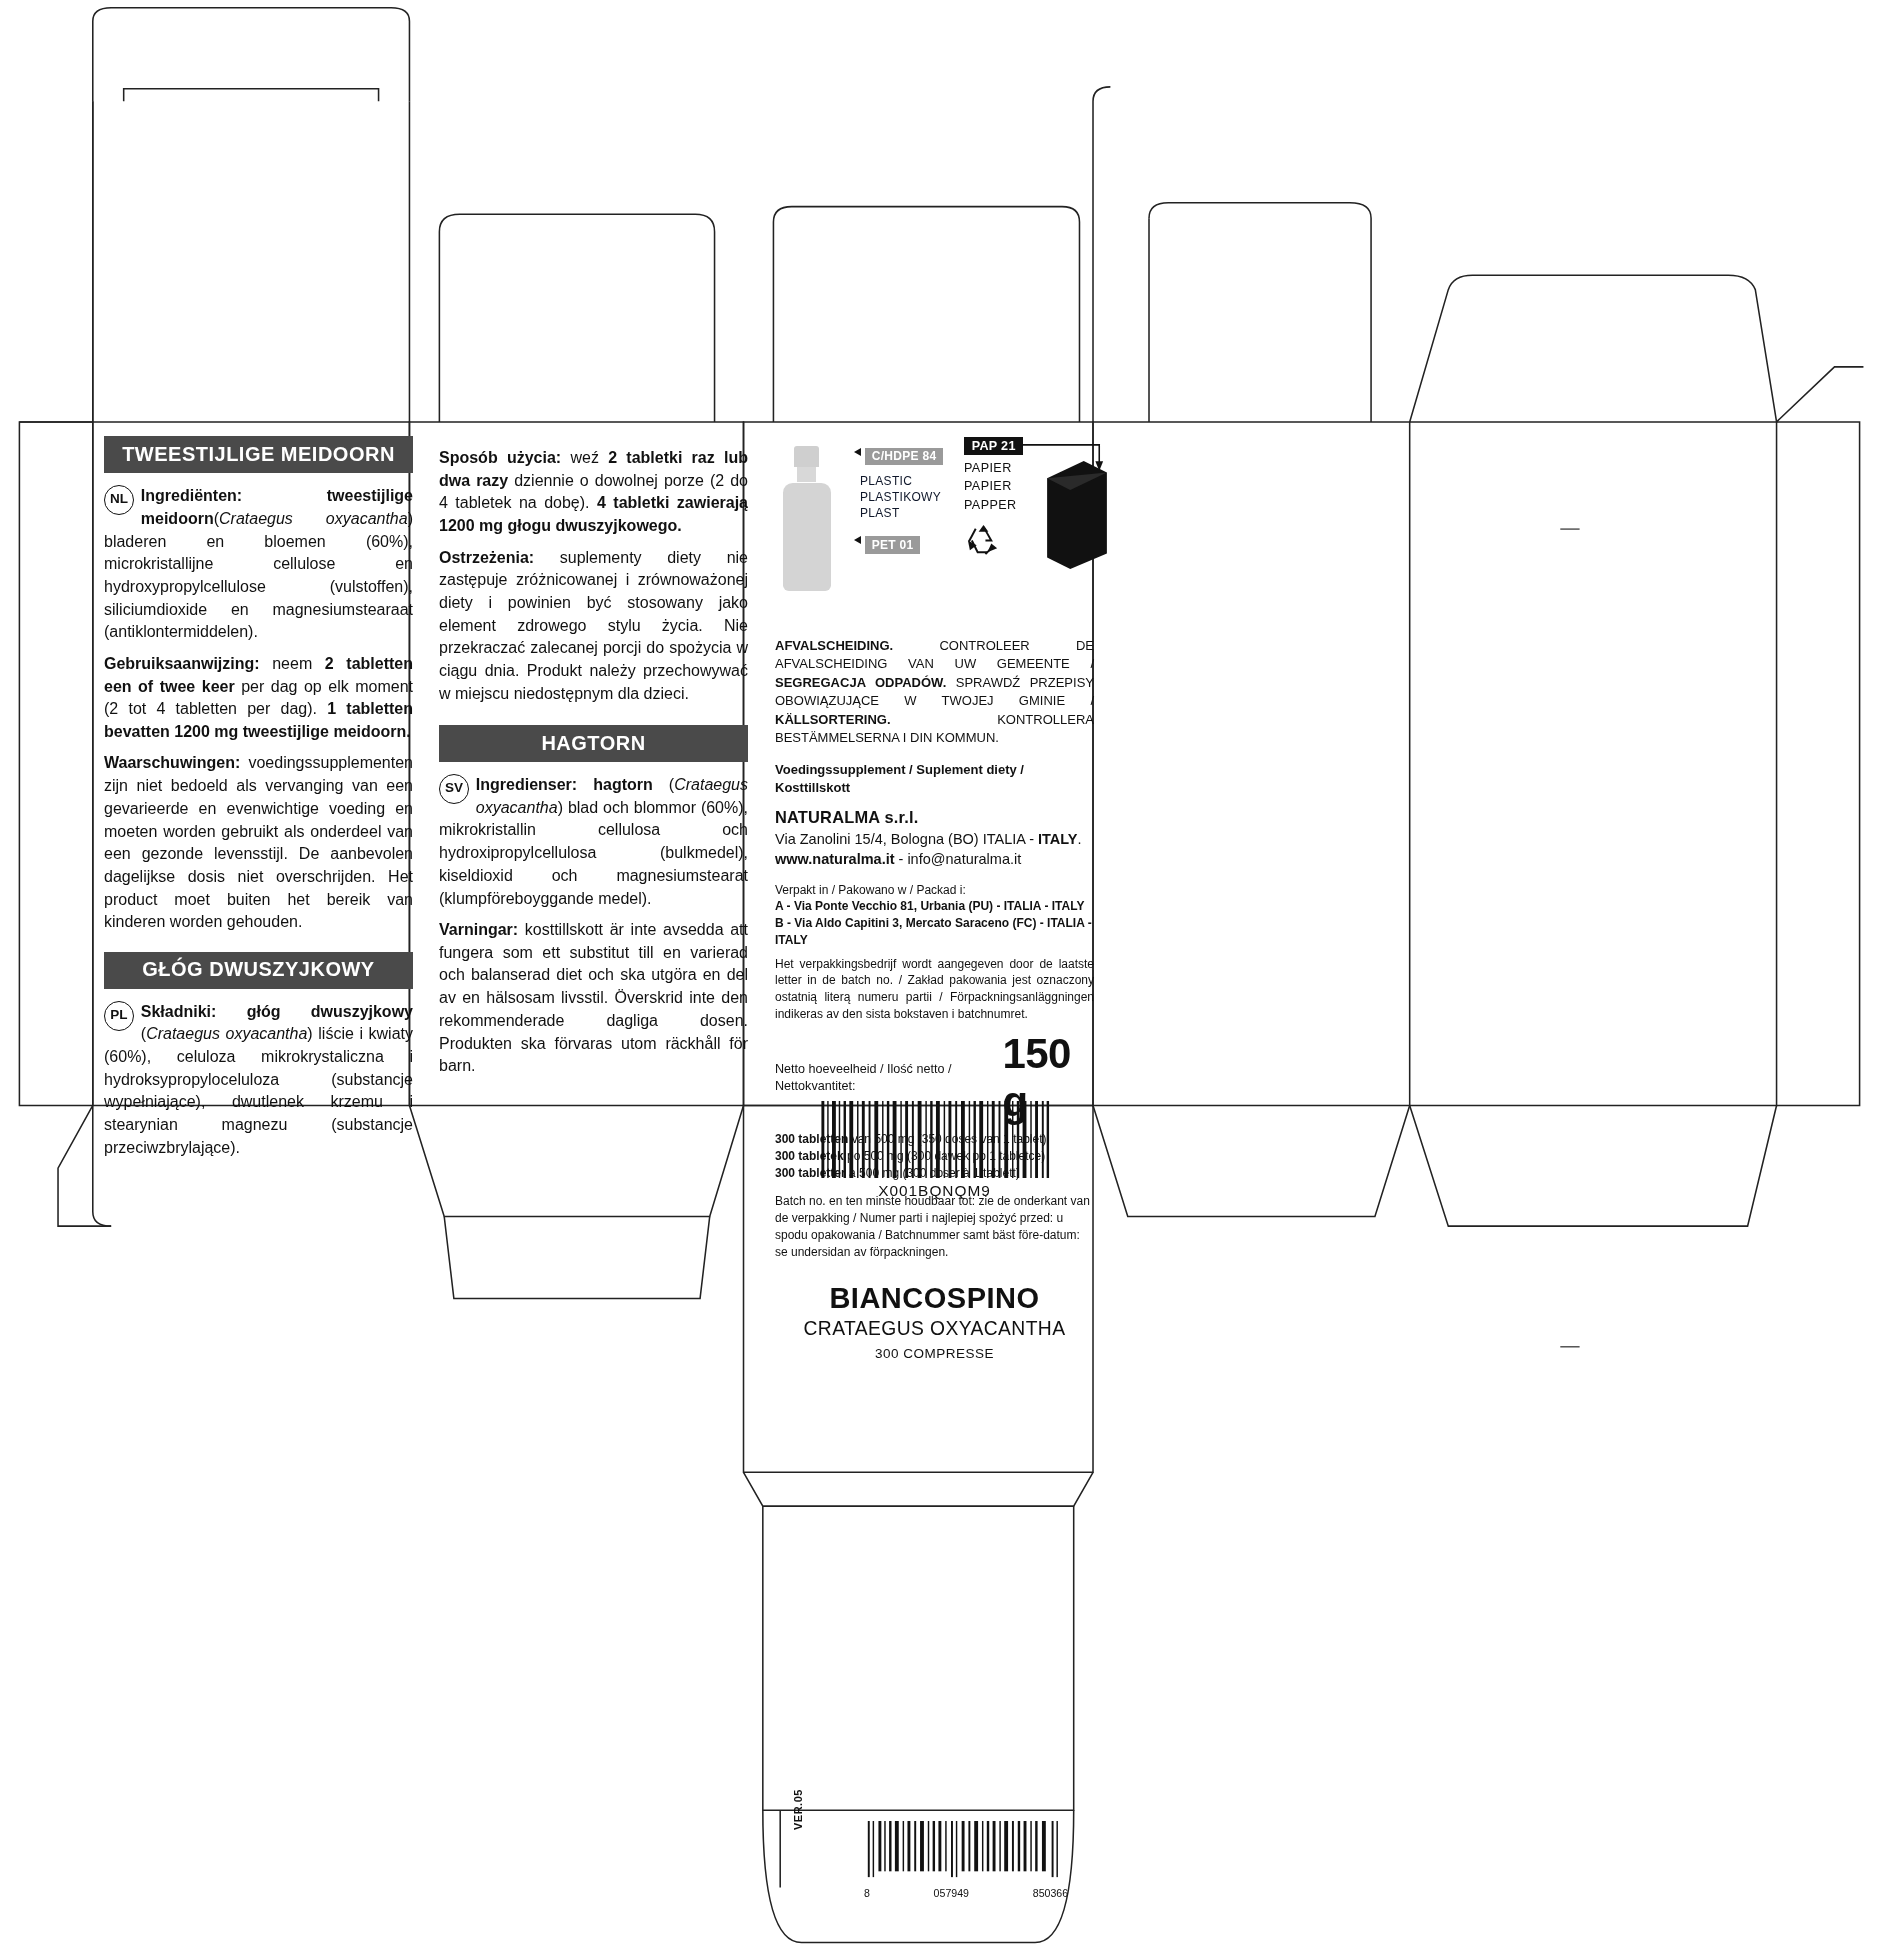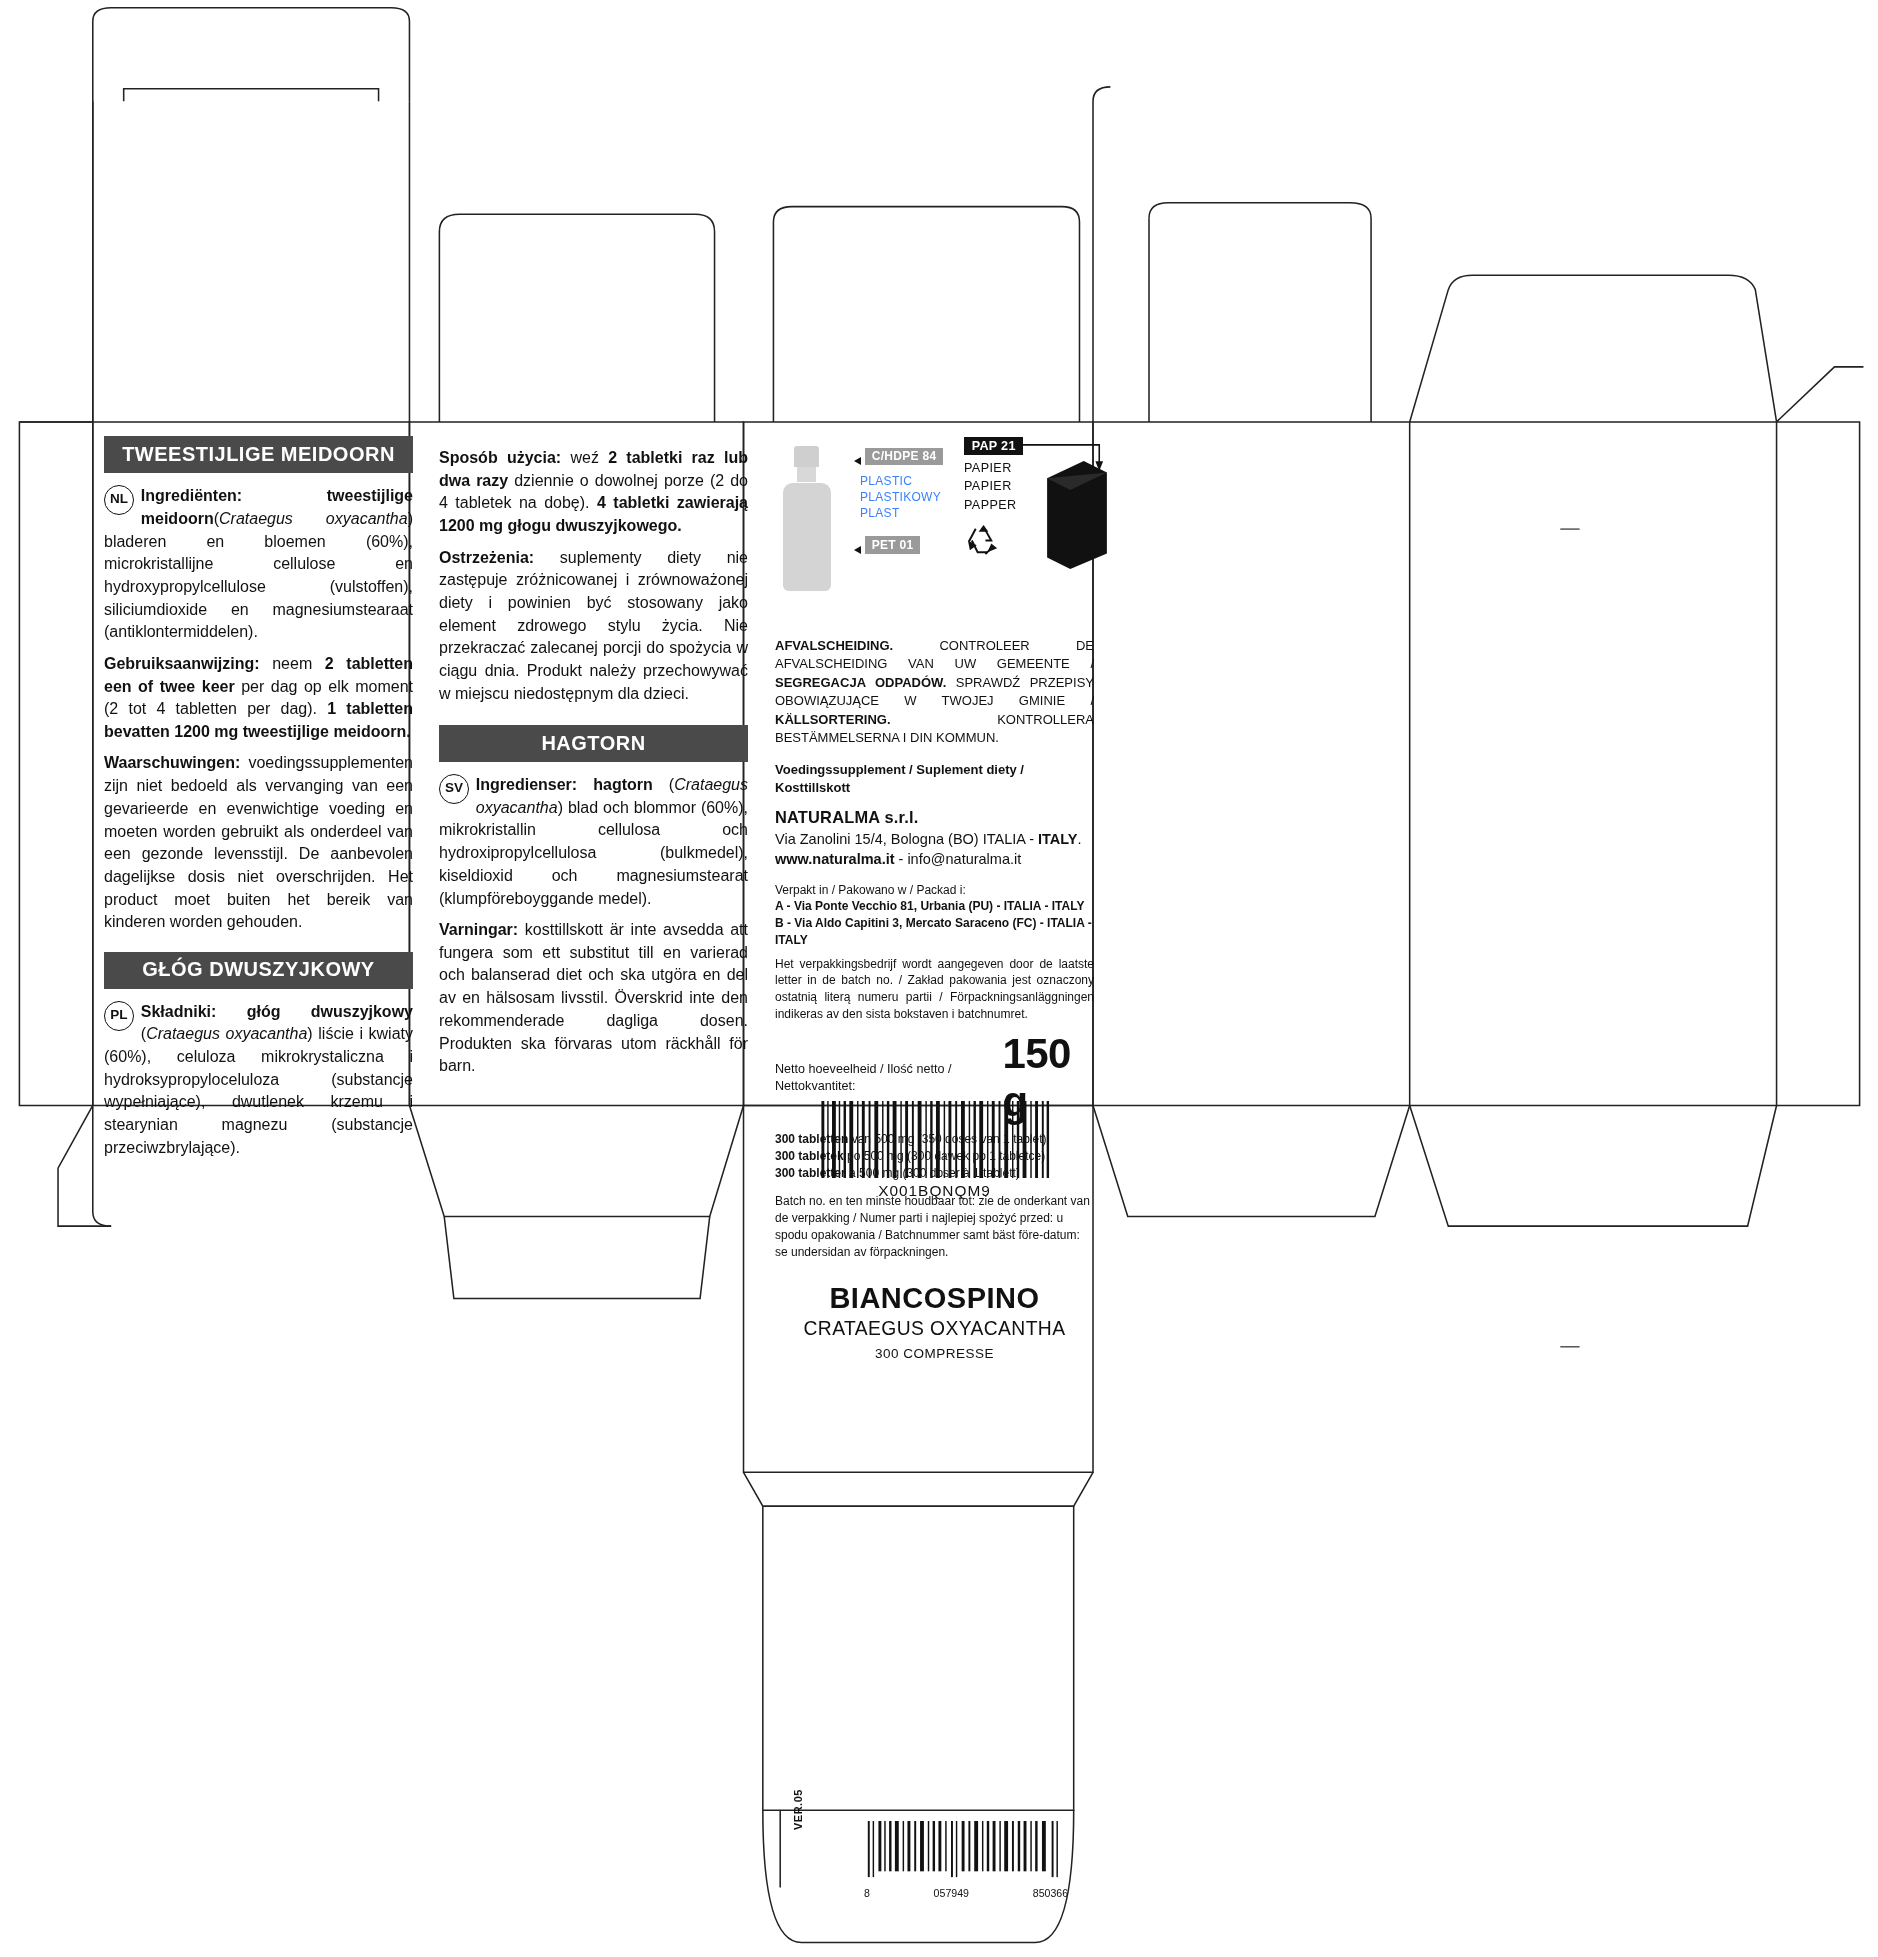--- a/index.html
+++ b/index.html
@@ -112,21 +112,21 @@
   .bottle .body {
     position: absolute;
     left: 1.9px; top: 37px;
     width: 48px; height: 108px;
     background: #d4d4d4;
     border-radius: 9.7px 9.7px 5.8px 5.8px;
   }
   .tagline {
     position: absolute;
     display: flex;
-    align-items: flex-end;
+    align-items: flex-start;
     font-size: 11.6px;
   }
   .arrowleft {
     width: 0; height: 0;
     border-top: 4.8px solid transparent;
     border-bottom: 4.8px solid transparent;
     border-right: 7.7px solid #111;
     margin-right: 3.9px;
   }
   .graychip {
@@ -135,21 +135,21 @@
     font-weight: bold;
     font-size: 12px;
     padding: 1.9px 6.8px;
     letter-spacing: 0.3px;
   }
   .matlist {
     position: absolute;
     left: 85px;
     top: 37px;
     font-size: 12px;
-    color: #3b82f6;
+    color: #0f172a;
     line-height: 1.35;
     letter-spacing: 0.3px;
   }
   .blackchip {
     background: #111;
     color: #fff;
     font-weight: bold;
     font-size: 12.6px;
     padding: 1.9px 7.7px;
     letter-spacing: 0.3px;

